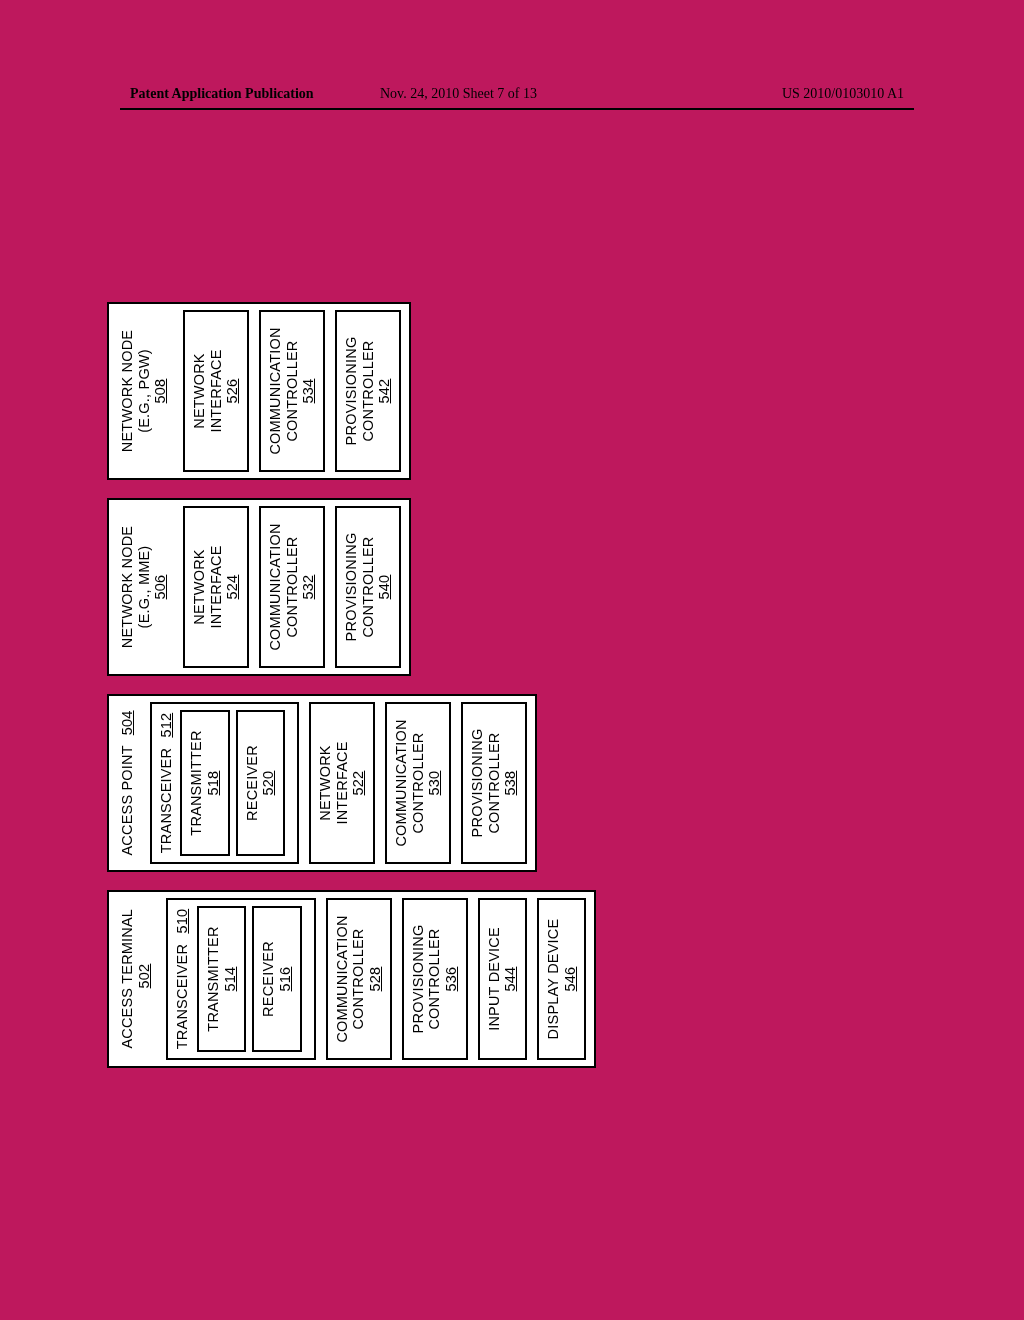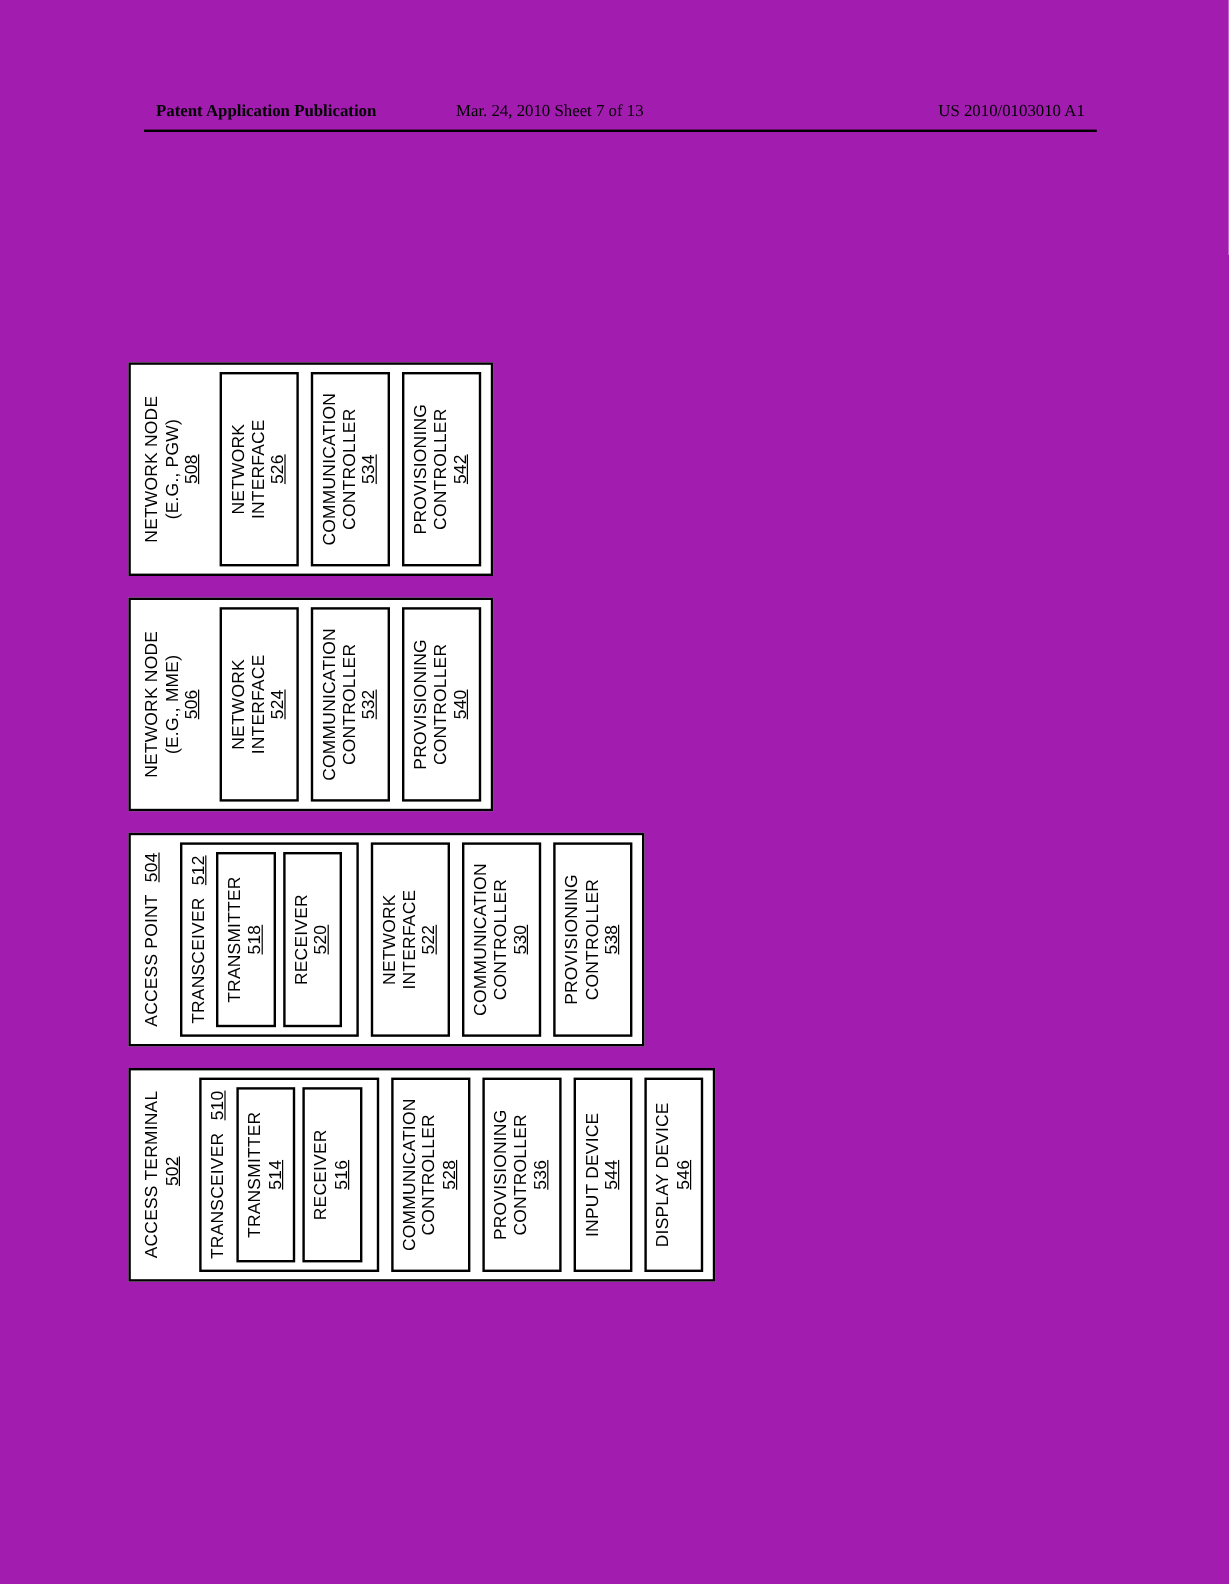--- a/index.html
+++ b/index.html
@@ -1,16 +1,16 @@
 <!DOCTYPE html>
 <html><head>
 <meta charset="utf-8">
 <style>
 html,body{margin:0;padding:0;font-family:"Times New Roman",serif;background:#fff;color:#000}
-.page{width:1024px;height:1320px;position:relative;background:#a21caf;box-sizing:border-box}
+.page{width:1024px;height:1320px;position:relative;background:#be185d;box-sizing:border-box}
 .hdr{position:absolute;top:86px;left:0;right:0;height:20px;font-size:14px}
 .hdr .l{position:absolute;left:130px;font-weight:bold}
 .hdr .c{position:absolute;left:380px}
 .hdr .r{position:absolute;right:120px}
 .hdr-rule{position:absolute;top:108px;left:120px;right:110px;height:0;border-top:2px solid #000}
 .diagram{position:absolute;left:130px;right:110px;top:150px;bottom:100px;transform:rotate(-90deg);transform-origin:center center}
 .diagram-inner{position:relative;width:100%;height:100%;display:flex;justify-content:center;align-items:flex-start;gap:18px;padding-top:120px;box-sizing:border-box}
 .col{width:178px;border:2.3px solid #000;background:#fff;padding:8px 6px;box-sizing:border-box;display:flex;flex-direction:column;gap:10px;font-family:Arial,Helvetica,sans-serif;font-size:14.5px;line-height:1.15;font-weight:400;letter-spacing:.2px}
 .title{text-align:center;margin:2px 0 4px 0}
 .title .ref{text-decoration:underline}
@@ -19,21 +19,21 @@
 .nest{border:2.3px solid #000;padding:6px 4px;margin:6px 2px;text-align:center}
 .nest .ref{text-decoration:underline}
 .inline-ref{text-decoration:underline;margin-left:6px}
 </style>
 </head>
 <body>
 
 <div class="page">
   <div class="hdr">
     <span class="l">Patent Application Publication</span>
-    <span class="c">Mar. 24, 2010  Sheet 7 of 13</span>
+    <span class="c">Nov. 24, 2010  Sheet 7 of 13</span>
     <span class="r">US 2010/0103010 A1</span>
   </div>
   <div class="hdr-rule"></div>
 
   <div class="diagram">
     <div class="diagram-inner">
 
       <div class="col">
         <div class="title">
           <span>ACCESS TERMINAL</span>

